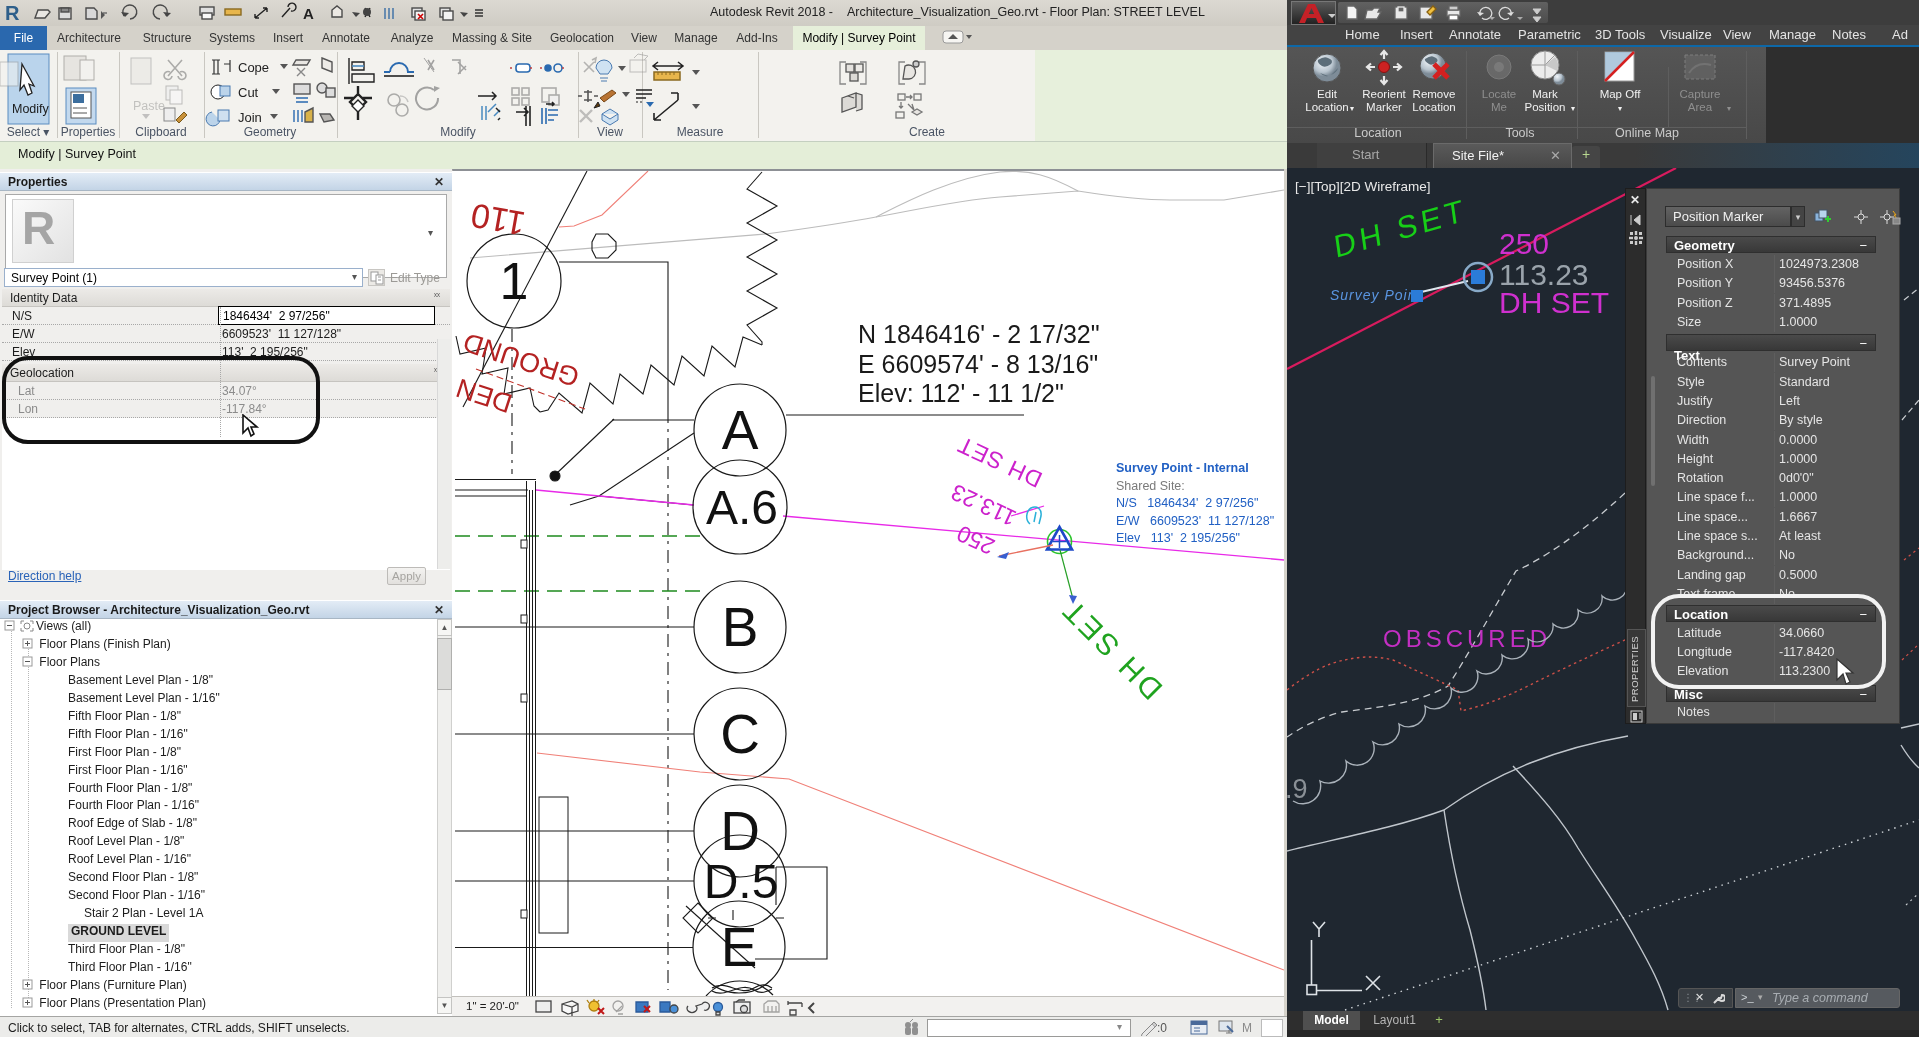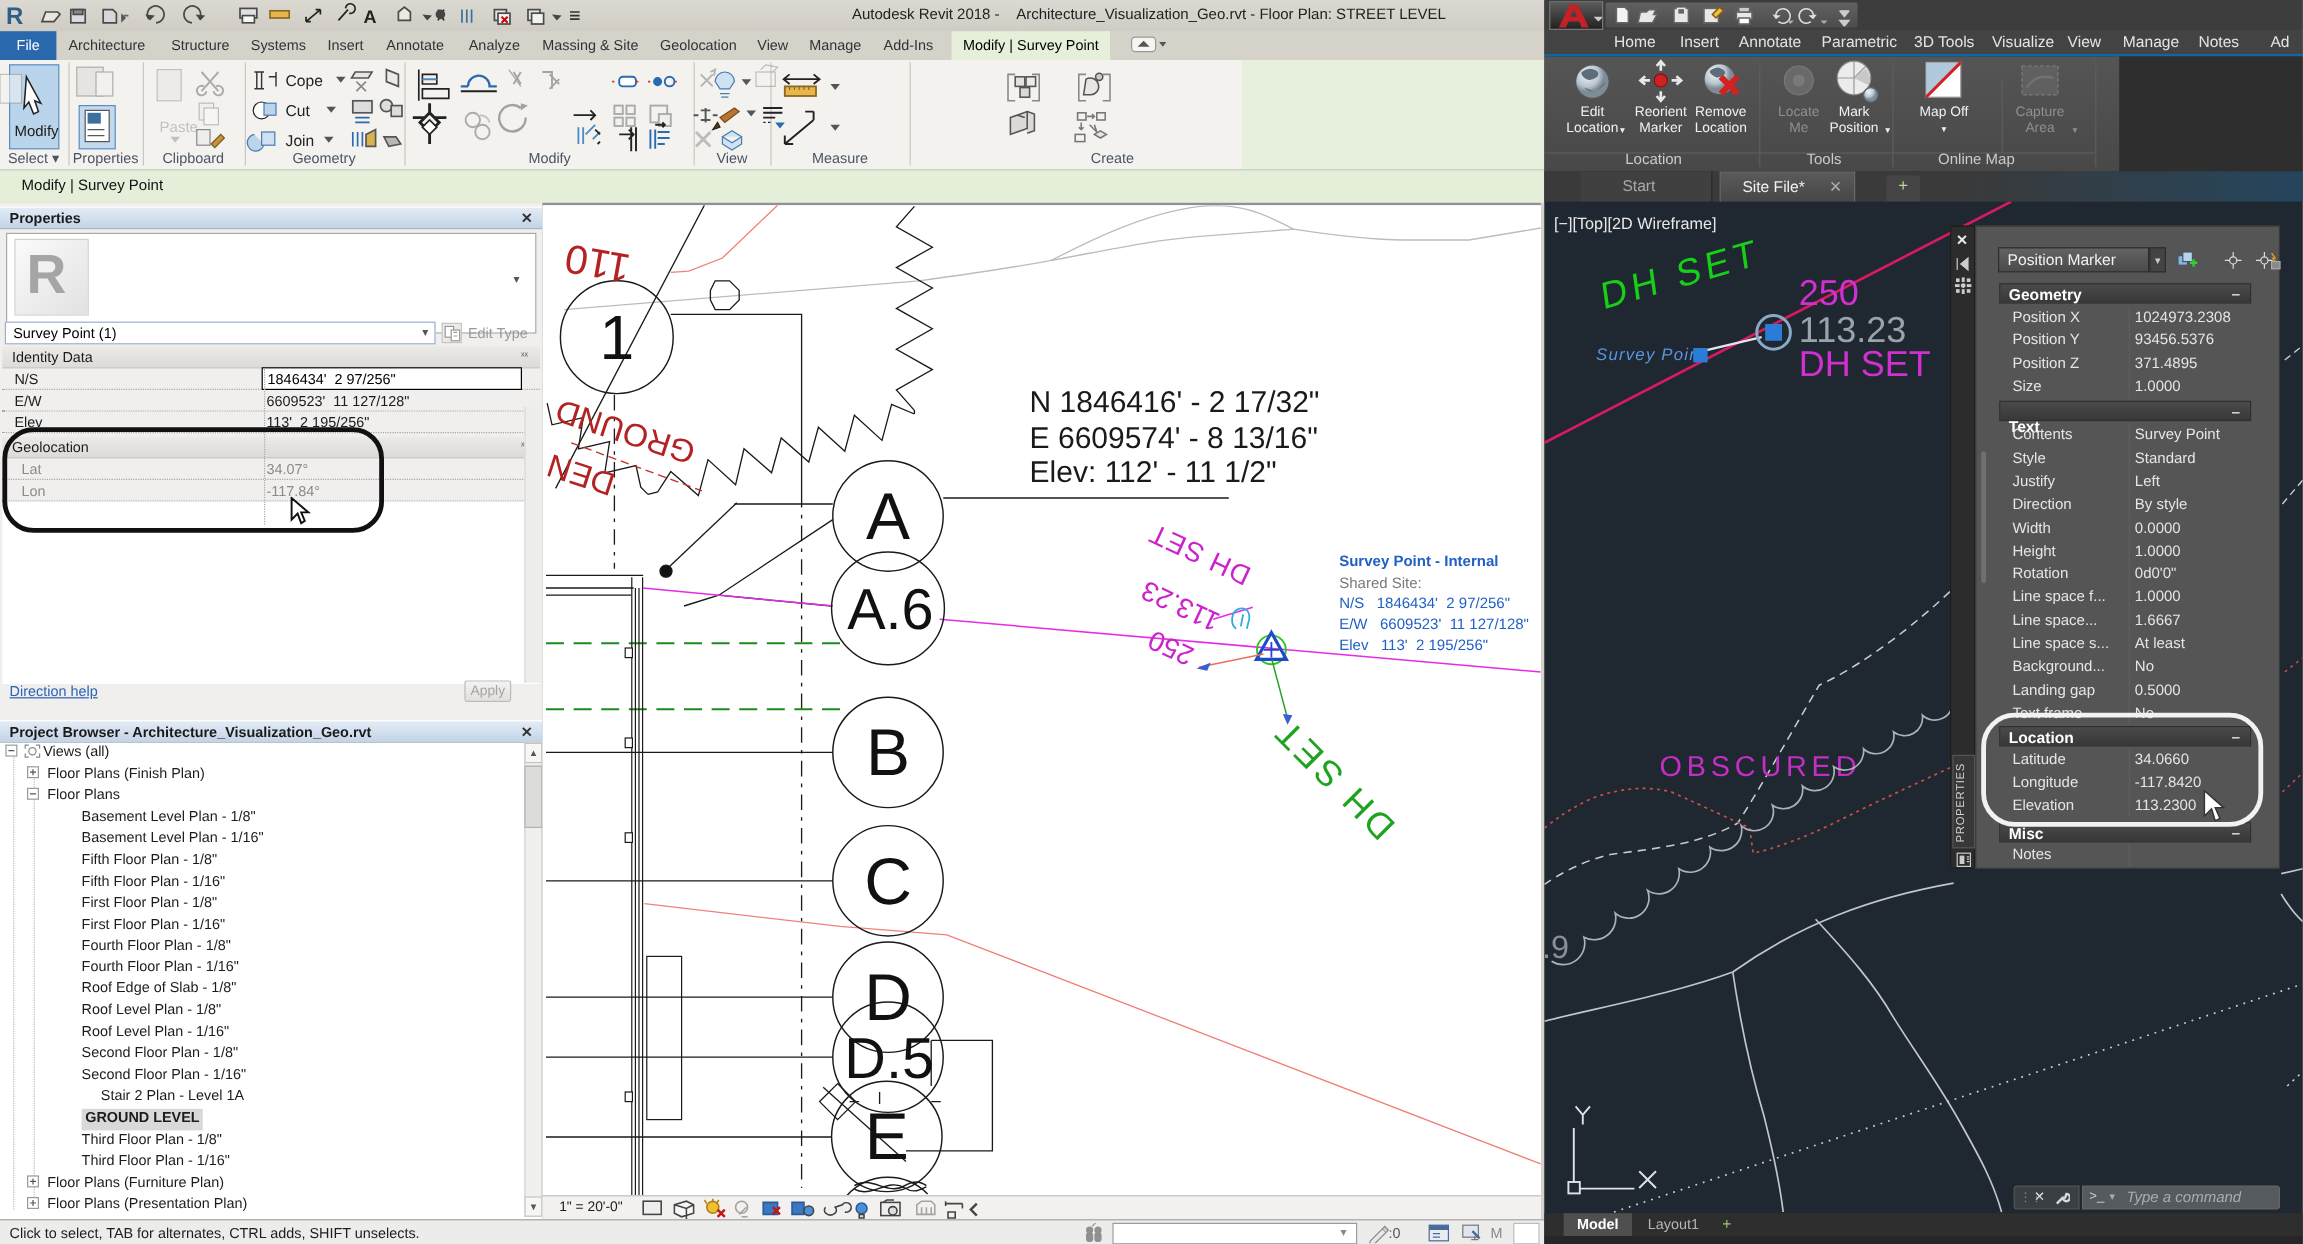--- a/index.html
+++ b/index.html
@@ -694,21 +694,21 @@
   <div class="btn2" style="left:228px;top:41px;width:60px;">Mark<br>Position</div>
   <div class="btn2" style="left:303px;top:41px;width:60px;">Map Off<br><span style="font-size:8px;">▾</span></div>
   <div class="btn2 graytxt" style="left:383px;top:41px;width:60px;">Capture<br>Area</div>
   <div class="btn2" style="left:63px;top:55px;font-size:8px;">▾</div>
   <div class="btn2" style="left:284px;top:55px;font-size:8px;">▾</div>
   <div class="btn2 graytxt" style="left:440px;top:55px;font-size:8px;">▾</div>
  </div>
  <div id="ac-tabs">
   <div class="abs" style="left:0;top:0;width:632px;height:25px;background:linear-gradient(90deg,#3a3a3a 55%,#25455d);"></div>
   <div class="abs" style="left:30px;top:0;width:110px;height:25px;background:#404040;border-right:1px solid #2a2a2a;color:#a8a8a8;font-size:13px;text-align:left;padding:4px 0 0 35px;">Start</div>
-  <div class="abs" style="left:146px;top:0;width:113px;height:25px;background:linear-gradient(#5a5a5a,#474747);border:1px solid #6a6a6a;border-bottom:none;color:#f2f2f2;font-size:13px;padding:4px 0 0 18px;">Site File*<span style="position:absolute;right:10px;color:#aaa;">✕</span></div>
+  <div class="abs" style="left:146px;top:0;width:139px;height:25px;background:linear-gradient(#5a5a5a,#474747);border:1px solid #6a6a6a;border-bottom:none;color:#f2f2f2;font-size:13px;padding:4px 0 0 18px;">Site File*<span style="position:absolute;right:10px;color:#aaa;">✕</span></div>
   <div class="abs" style="left:285px;top:3px;width:28px;height:22px;background:#454545;border-radius:3px 3px 0 0;color:#b8d890;font-size:14px;text-align:center;">+</div>
  </div>
  <svg id="accanvas" class="abs" style="left:0;top:168px" width="632" height="869" viewBox="1287 168 632 869">
   <rect x="1287" y="168" width="632" height="869" fill="#1f2730"></rect>
   <text x="1295" y="191" font-size="13.5" fill="#e8e8e8">[−][Top][2D Wireframe]</text>
 
   <path d="M1287,369 L1676,168" stroke="#d81b5e" stroke-width="2.2" fill="none"></path>
 
   <text transform="translate(1402,239) rotate(-16) skewX(-8)" text-anchor="middle" font-size="31" fill="#17cf17" letter-spacing="4">DH SET</text>
 

